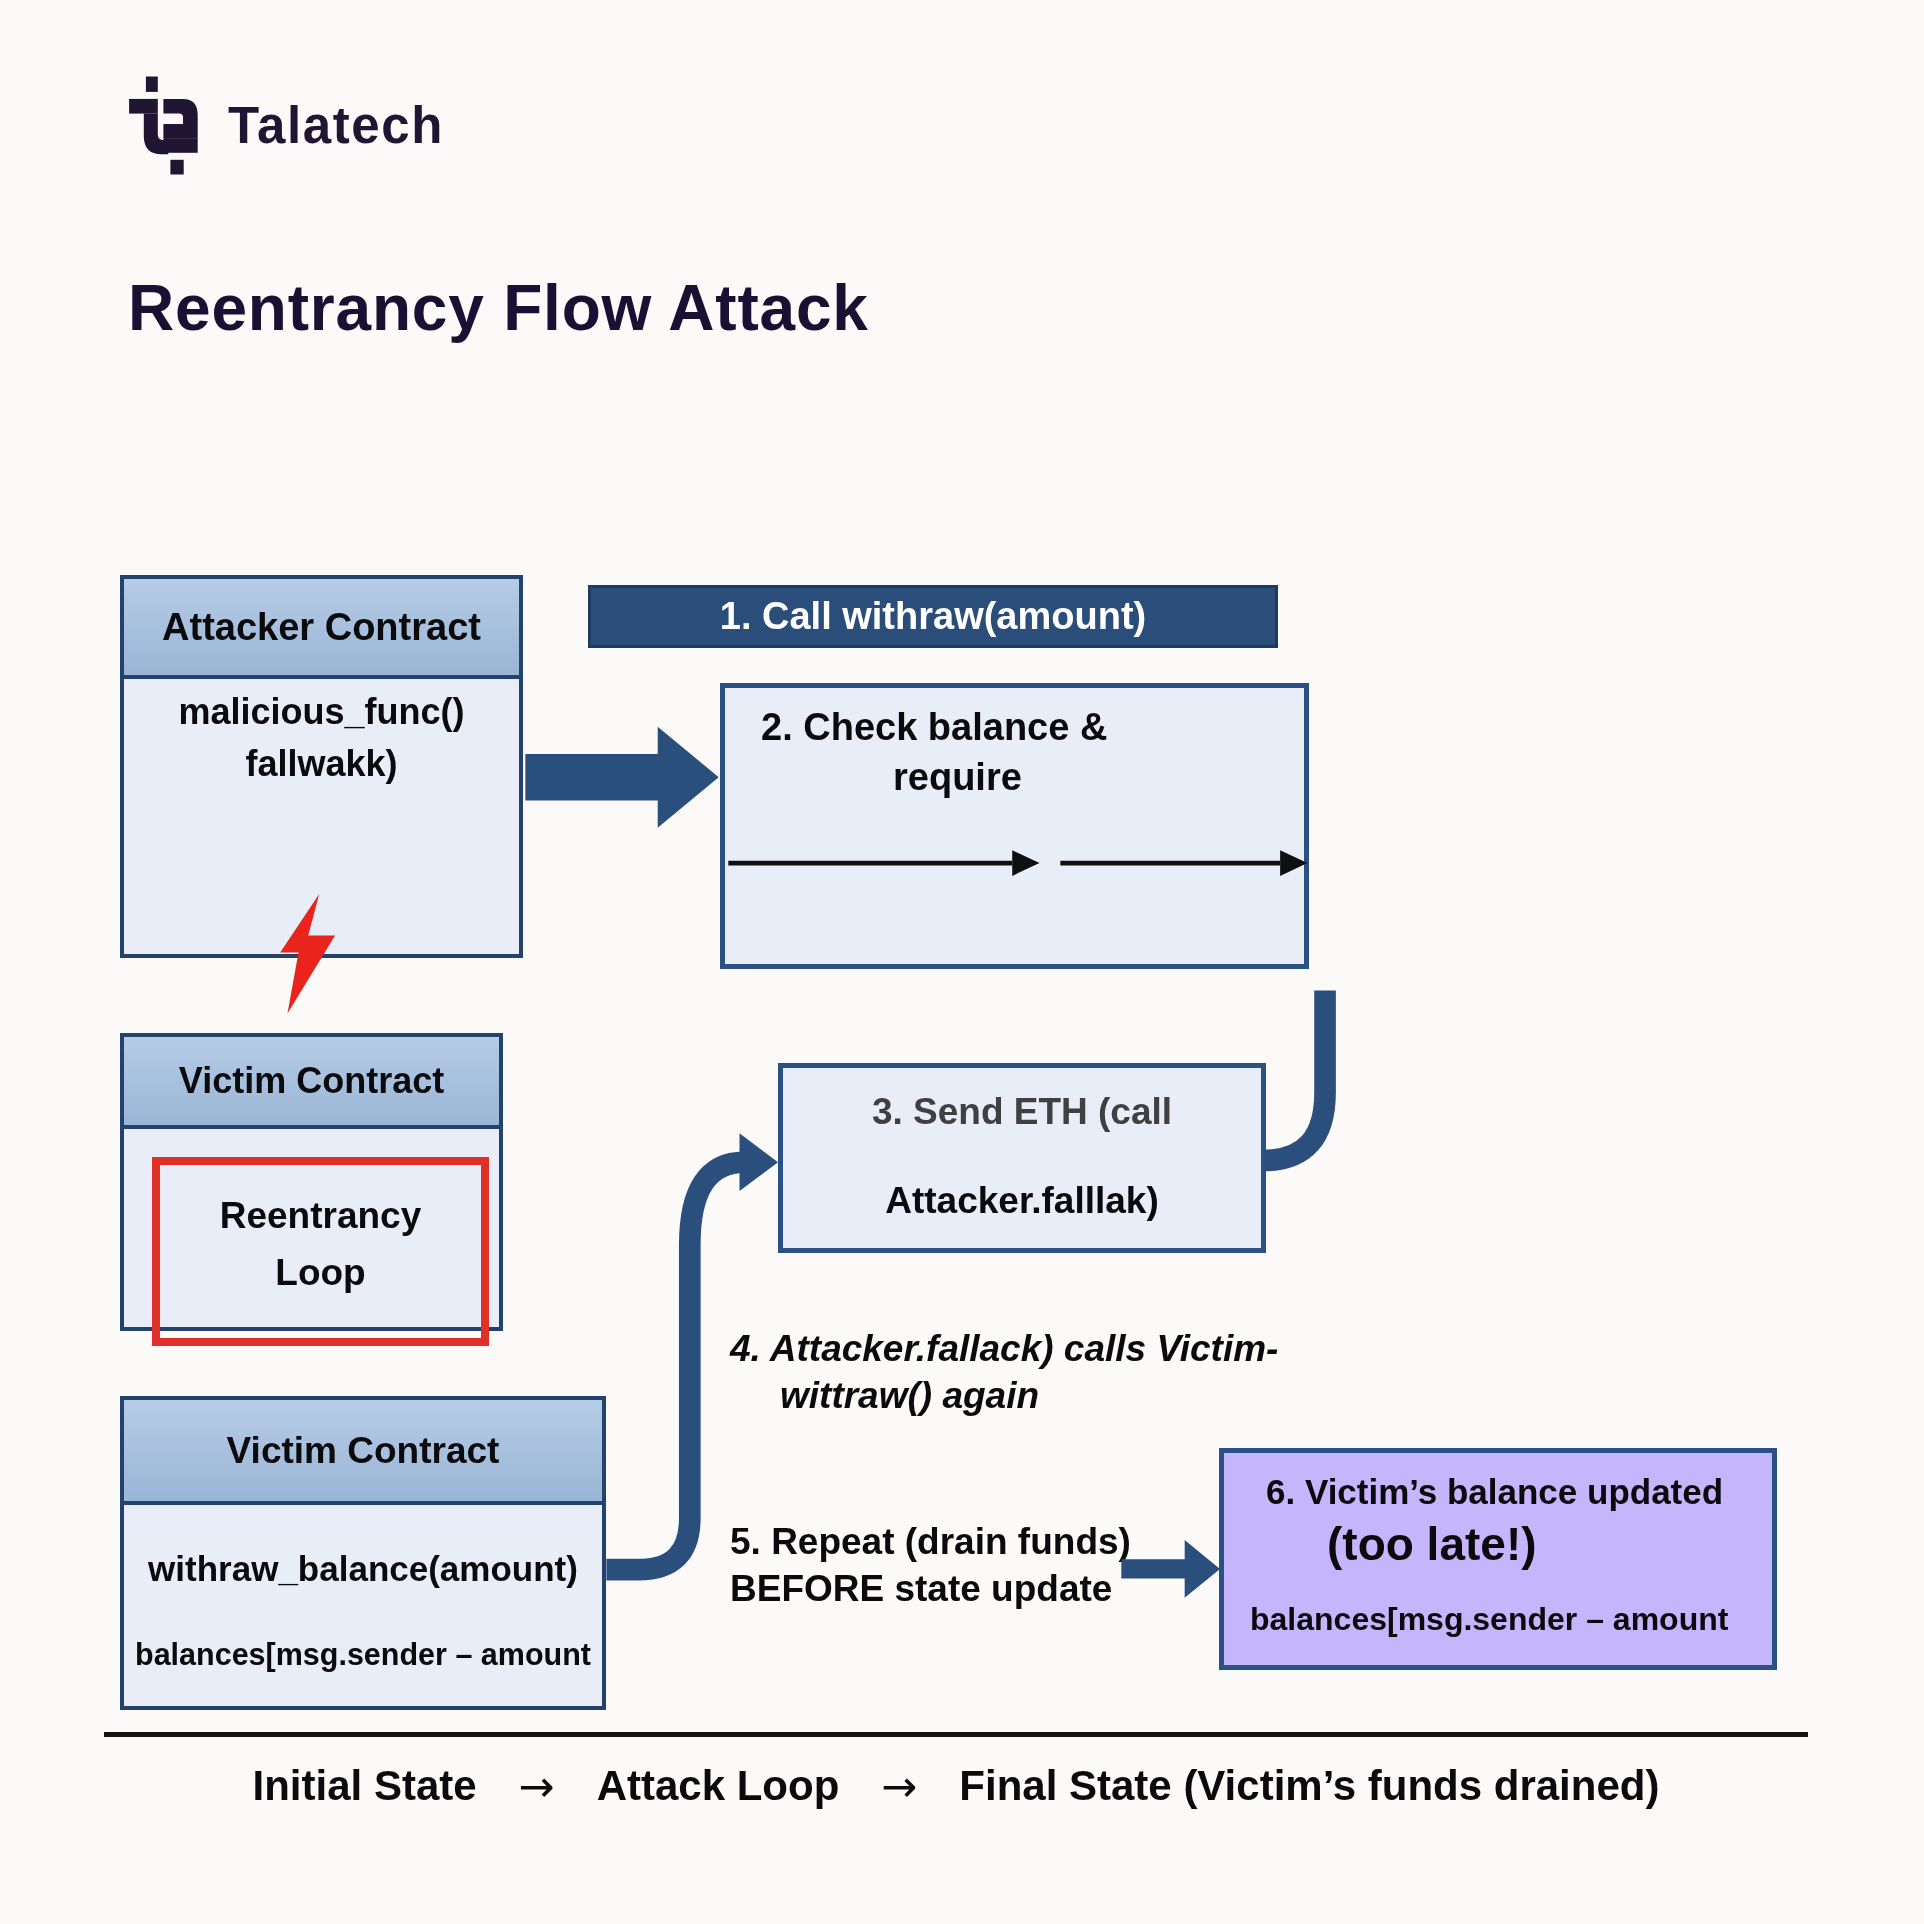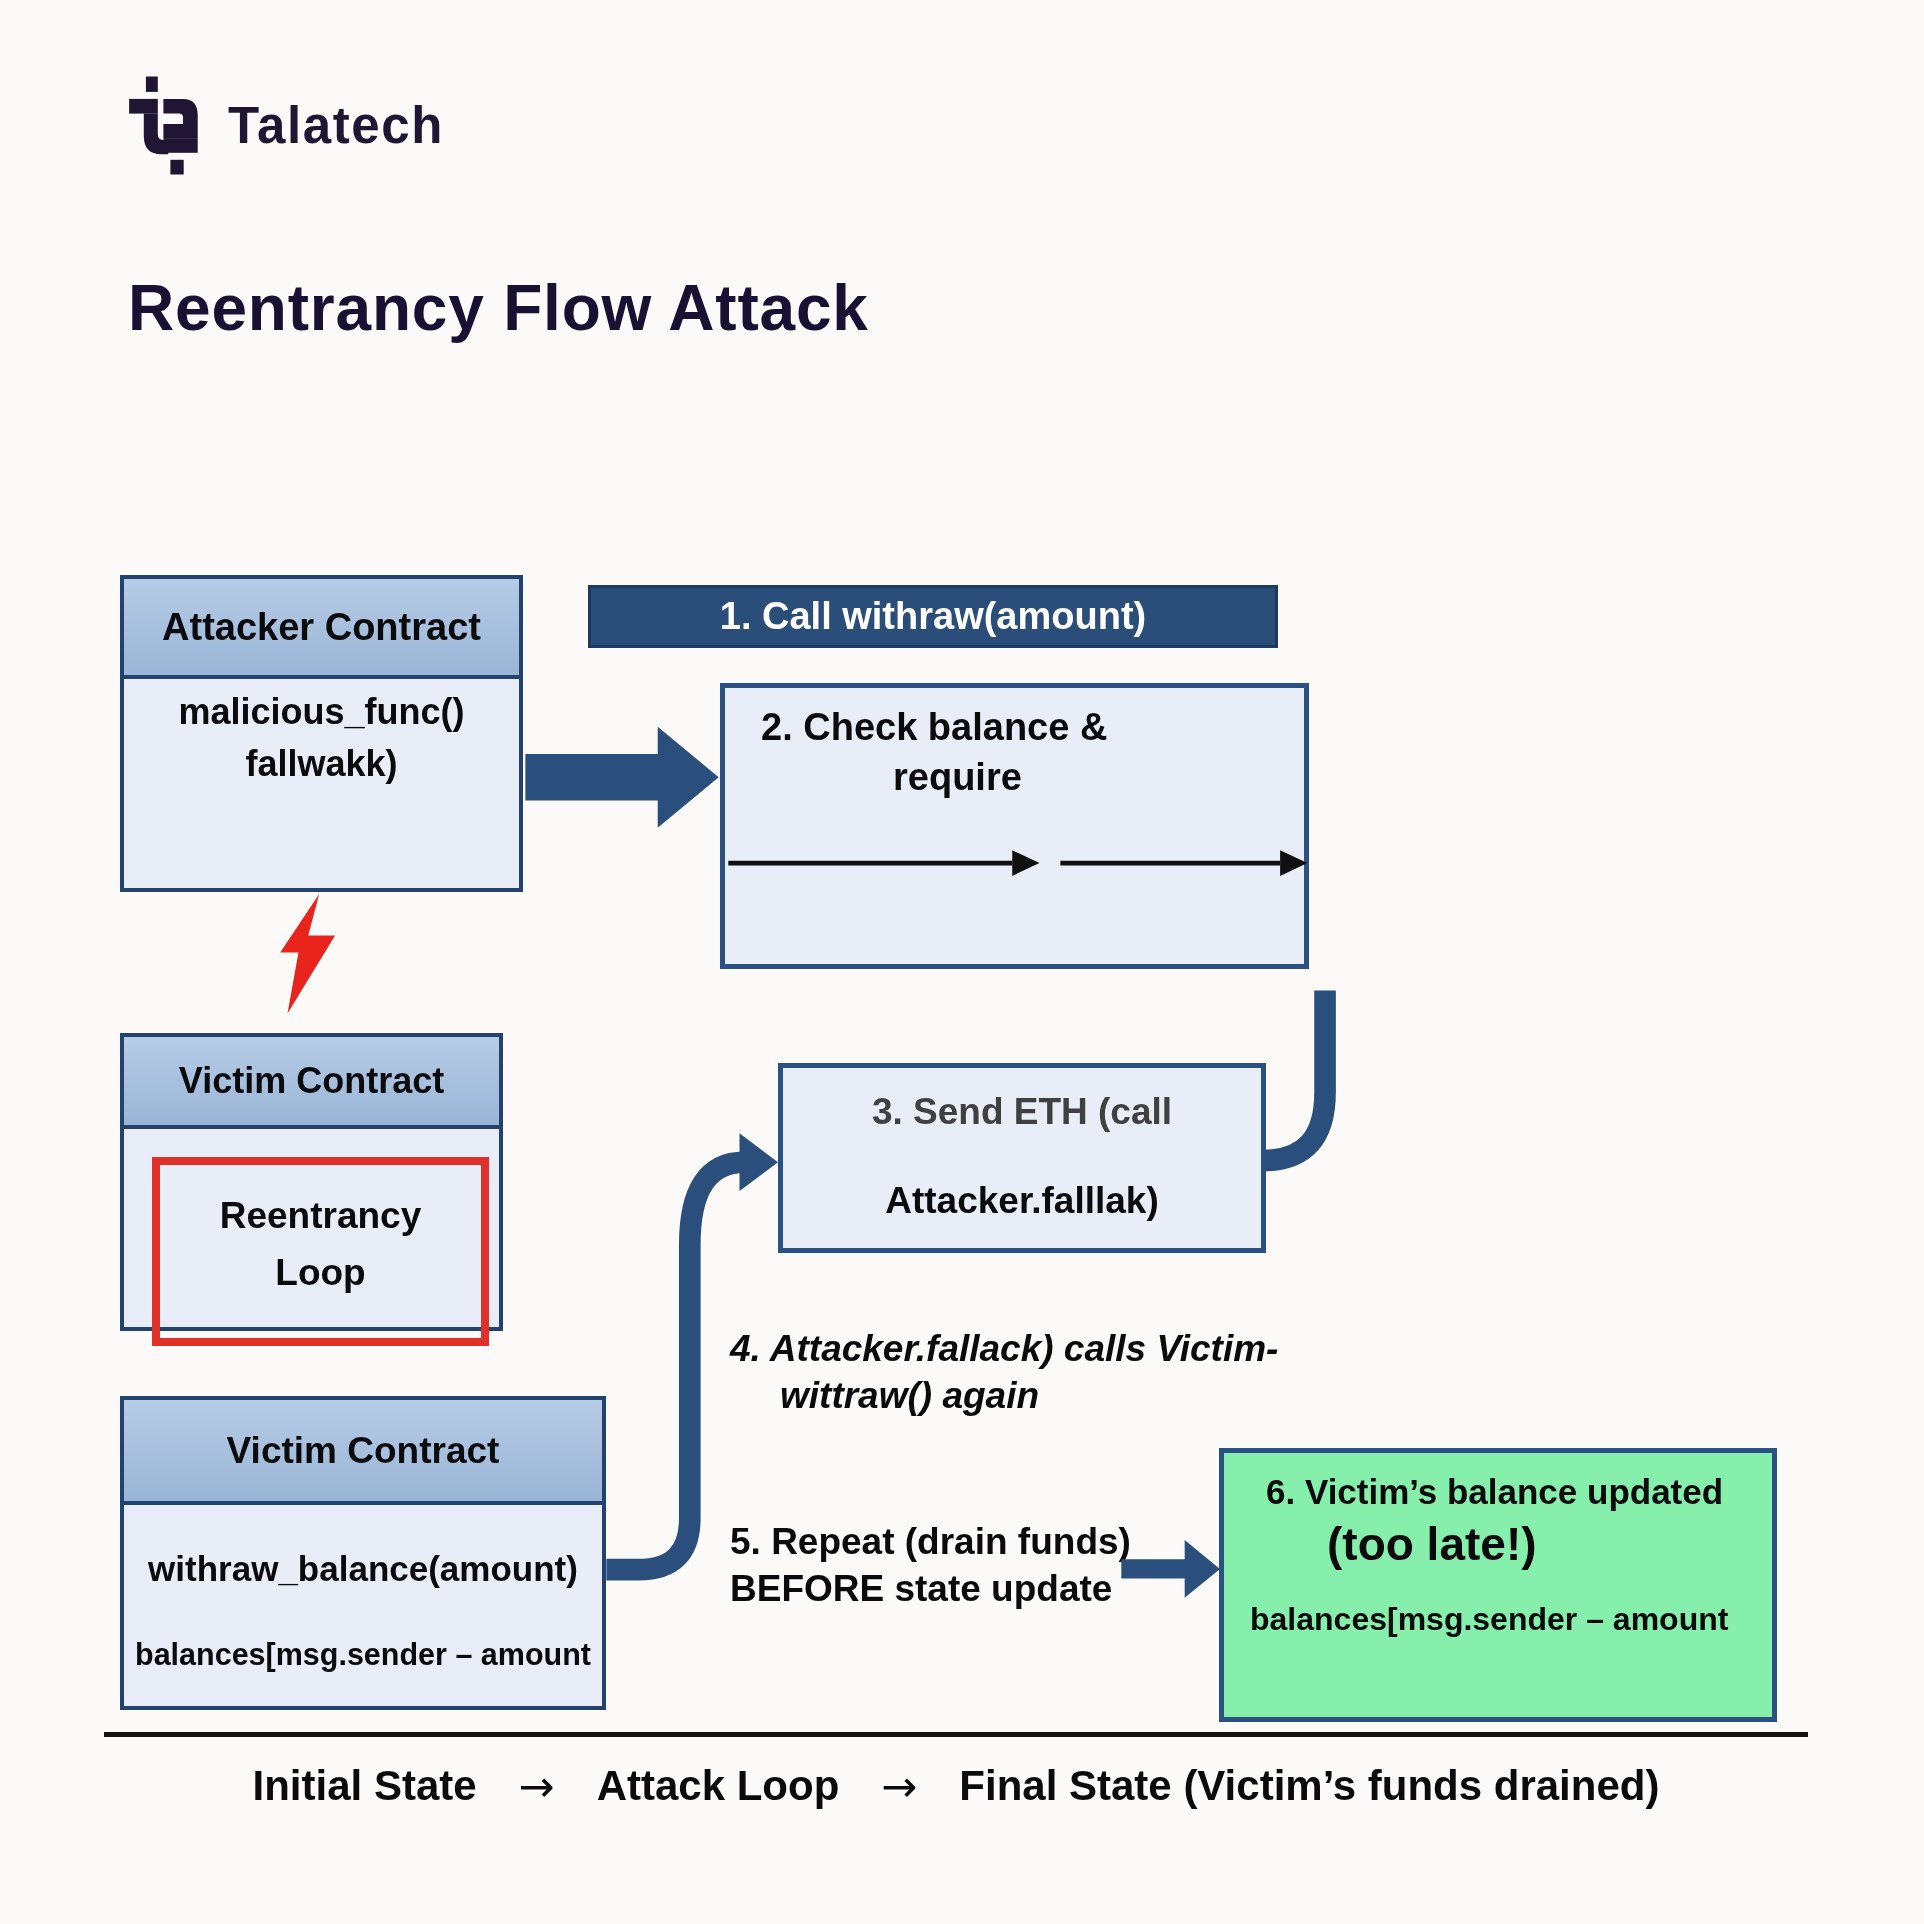--- a/index.html
+++ b/index.html
@@ -24,21 +24,21 @@
   
   .cbox{background:#e9edf7;border:4.8px solid #24426e;box-sizing:border-box;}
   .cbox .chead{
     background:linear-gradient(#b6cce6,#9ab5d6);
     border-bottom:4.8px solid #24426e;
     display:flex;align-items:center;justify-content:center;
     font-weight:bold;color:#0b0b0d;
   }
   .cbody{position:relative;text-align:center;font-weight:bold;color:#0b0b0d;}
 
-  #attacker-box{left:120px;top:575px;width:403px;height:317px;}
+  #attacker-box{left:120px;top:575px;width:403px;height:383px;}
   #attacker-box .chead{height:96px;font-size:38px;}
   #attacker-box .cbody{padding-top:7px;font-size:36px;line-height:1.45;}
 
   #step1-bar{
     left:588px;top:585px;width:690px;height:63px;
     background:#2a4d79;border:3.2px solid #1d3a5f;box-sizing:border-box;
     display:flex;align-items:center;justify-content:center;
     color:#ffffff;font-size:38px;font-weight:bold;
   }
 
@@ -63,21 +63,21 @@
 
   #send-box{left:778px;top:1063px;width:488px;height:190px;border:5.6px solid #2b5184;background:#e9edf7;box-sizing:border-box;text-align:center;}
   #send-box .l1{position:absolute;left:0;right:0;top:22.5px;font-size:37px;font-weight:bold;color:#404040;}
   #send-box .l2{position:absolute;left:0;right:0;top:112px;font-size:37px;font-weight:bold;color:#0b0b0d;}
 
   .flow-note{font-weight:bold;color:#0b0b0d;font-size:37px;line-height:1.28;}
   #step4-note{left:730px;top:1325px;width:642px;font-style:italic;}
   #step4-note .ind{padding-left:50px;}
   #step5-note{left:730px;top:1518px;width:449px;}
 
-  #final-box{left:1219px;top:1448px;width:558px;height:274px;border:5.6px solid #2b5184;background:#86efac;box-sizing:border-box;}
+  #final-box{left:1219px;top:1448px;width:558px;height:222px;border:5.6px solid #2b5184;background:#c4b5fd;box-sizing:border-box;}
   #final-box .l1{position:absolute;left:42px;top:19px;font-size:35px;font-weight:bold;color:#0b0b0d;}
   #final-box .l2{position:absolute;left:103px;top:64px;font-size:46px;font-weight:bold;color:#0b0b0d;}
   #final-box .l3{position:absolute;left:26px;top:148px;font-size:32px;font-weight:bold;color:#0b0b0d;}
 
   
   #separator{left:104px;top:1732px;width:1704px;height:4.8px;background:#141414;}
   #legend{
     left:104px;top:1761px;width:1704px;
     display:flex;align-items:center;justify-content:center;gap:42px;
     font-size:42px;font-weight:bold;color:#0b0b0d;

